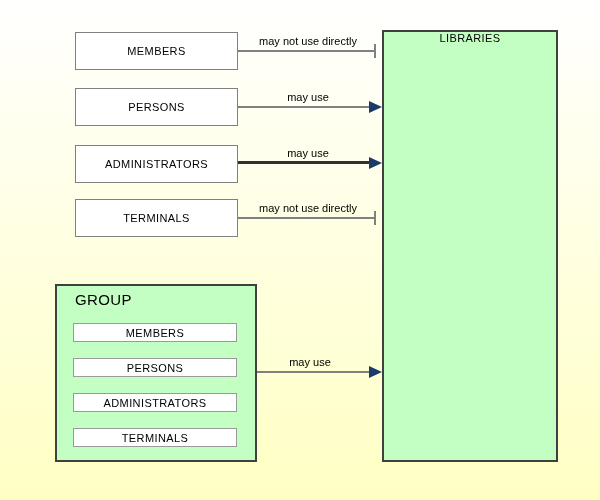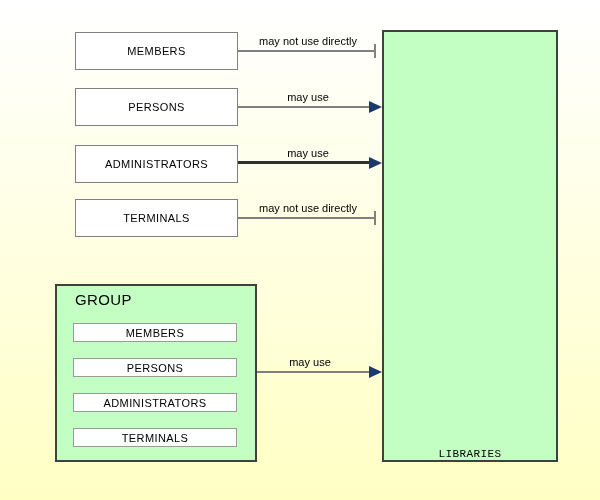--- a/index.html
+++ b/index.html
@@ -22,22 +22,22 @@
   }
   #node-members{top:32px;}
   #node-persons{top:88px;}
   #node-administrators{top:145px;}
   #node-terminals{top:199px;}
   
   .libraries{
     left:382px;top:30px;width:176px;height:432px;
     background:var(--green-fill,#c3ffc3);
     border:2px solid var(--green-border,#404040);
-    display:flex;align-items:flex-end;justify-content:center;
-    font-size:11px;letter-spacing:.4px;font-family:Liberation Mono, monospace;
+    display:flex;align-items:flex-start;justify-content:center;
+    font-size:11px;letter-spacing:.4px;
   }
   
   .group{
     left:55px;top:284px;width:202px;height:178px;
     background:var(--green-fill,#c3ffc3);
     border:2px solid var(--green-border,#404040);
   }
   .group-title{position:absolute;left:18px;top:5px;font-size:15px;letter-spacing:.4px;}
   .group-item{
     position:absolute;left:16px;width:164px;height:19px;

